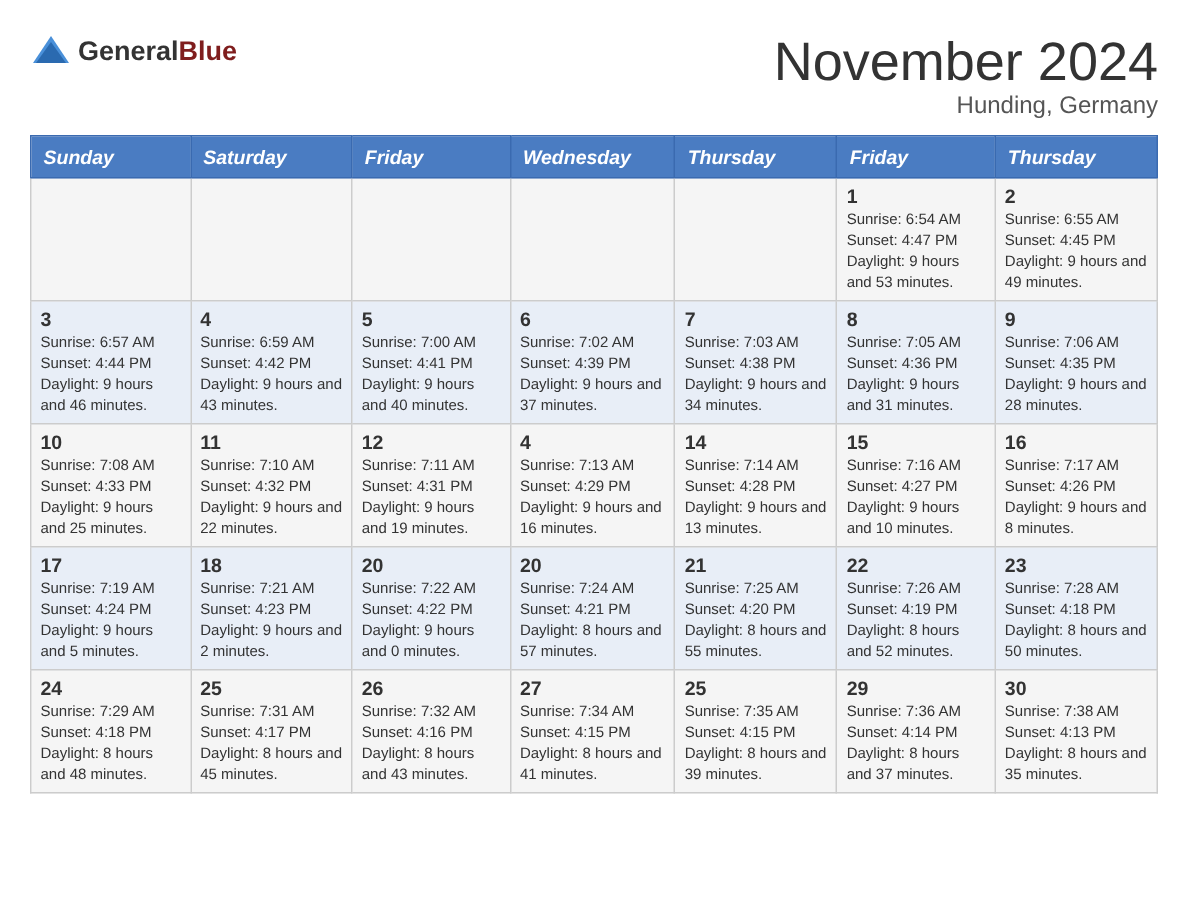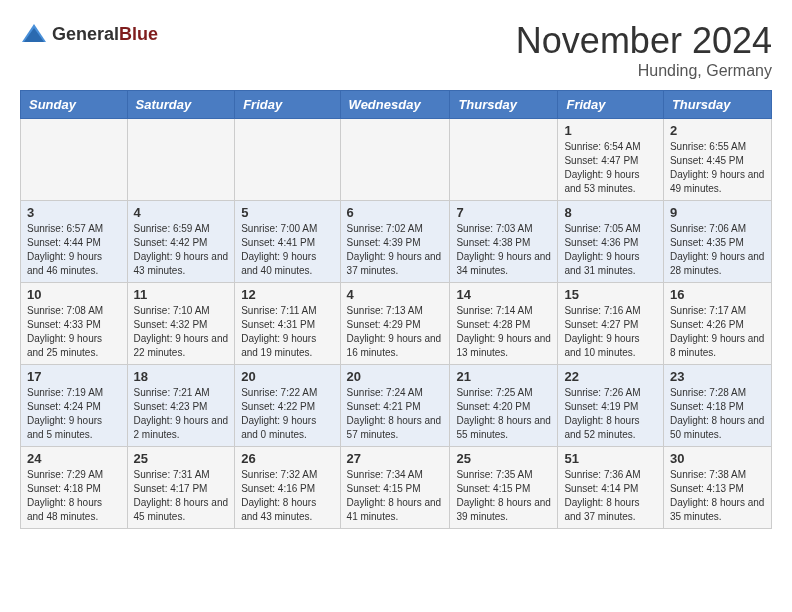--- a/index.html
+++ b/index.html
@@ -247,21 +247,21 @@
         </td>
         <td>
           <div class="day-number">27</div>
           <div class="day-info">Sunrise: 7:34 AM<br>Sunset: 4:15 PM<br>Daylight: 8 hours and 41 minutes.</div>
         </td>
         <td>
           <div class="day-number">25</div>
           <div class="day-info">Sunrise: 7:35 AM<br>Sunset: 4:15 PM<br>Daylight: 8 hours and 39 minutes.</div>
         </td>
         <td>
-          <div class="day-number">51</div>
+          <div class="day-number">29</div>
           <div class="day-info">Sunrise: 7:36 AM<br>Sunset: 4:14 PM<br>Daylight: 8 hours and 37 minutes.</div>
         </td>
         <td>
           <div class="day-number">30</div>
           <div class="day-info">Sunrise: 7:38 AM<br>Sunset: 4:13 PM<br>Daylight: 8 hours and 35 minutes.</div>
         </td>
       </tr>
     </tbody>
 </table>
 

